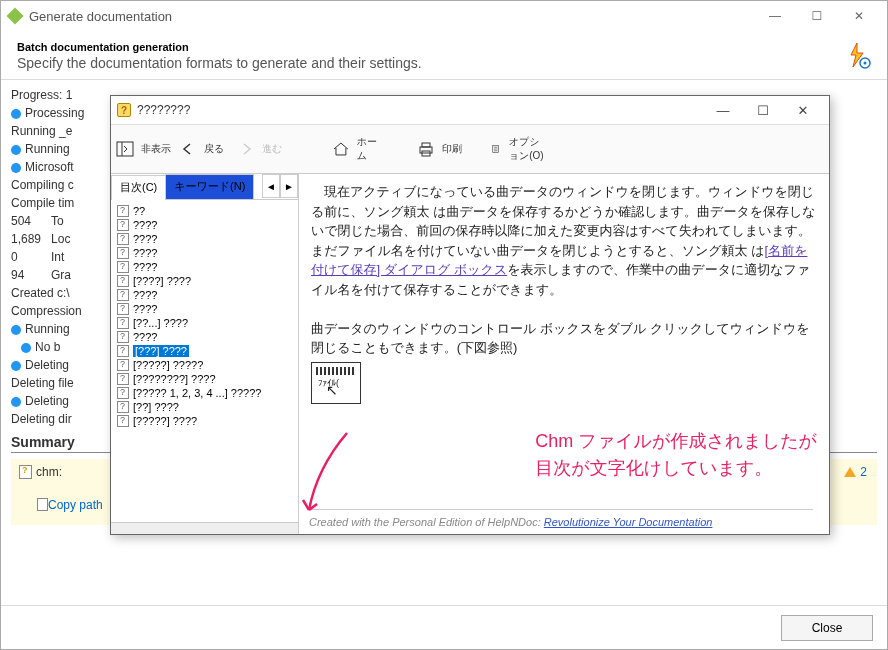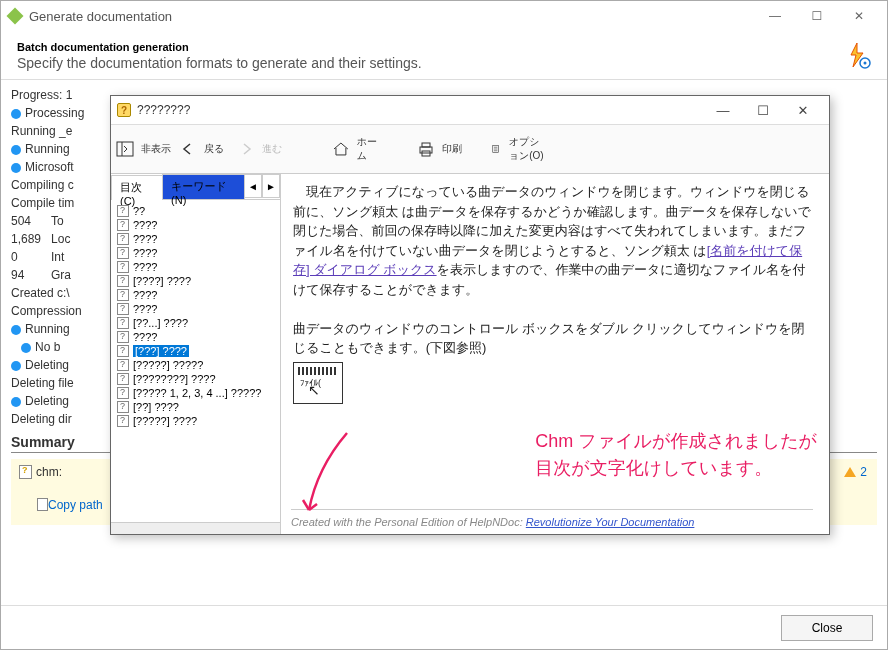--- a/index.html
+++ b/index.html
@@ -32,21 +32,21 @@
 .help-window{position:absolute;left:110px;top:95px;width:720px;height:440px;background:#fff;border:1px solid #666;box-shadow:3px 3px 10px rgba(0,0,0,.25);display:flex;flex-direction:column}
 .help-title{height:28px;display:flex;align-items:center;padding:0 6px;font-size:12px;color:#333}
 .help-title .q-icon{width:14px;height:14px;background:#ffd966;border:1px solid #aa8800;border-radius:2px;margin-right:6px;display:flex;align-items:center;justify-content:center;font-size:10px;font-weight:bold;color:#aa6600}
 .help-title .spacer{flex:1}
 .help-title .hwin-ctrl{width:40px;height:24px;display:flex;align-items:center;justify-content:center;font-size:13px;color:#444}
 .toolbar{height:50px;border-top:1px solid #ddd;border-bottom:1px solid #ccc;display:flex;align-items:center;padding:0 4px;gap:2px;background:#fafafa}
 .tool-btn{width:56px;height:46px;display:flex;flex-direction:row;align-items:center;justify-content:center;font-size:10px;color:#333;gap:6px}
 .tool-btn.disabled{color:#bbb}
 .tool-btn svg{width:20px;height:18px}
 .help-body{flex:1;display:flex;overflow:hidden}
-.nav-pane{width:170px;border-right:1px solid #ccc;display:flex;flex-direction:column;background:#fff}
+.nav-pane{width:188px;border-right:1px solid #ccc;display:flex;flex-direction:column;background:#fff}
 .nav-tabs{height:26px;display:flex;border-bottom:1px solid #ccc;font-size:11px}
 .nav-tab{padding:4px 8px;border:1px solid #ccc;border-bottom:none;background:#1d4ed8;margin-right:-1px}
 .nav-tab.active{background:#fff;position:relative;top:1px}
 .nav-arrows{display:flex;margin-left:auto}
 .nav-arrows div{width:18px;height:24px;border:1px solid #ccc;display:flex;align-items:center;justify-content:center;font-size:10px}
 .tree{flex:1;overflow:auto;padding:4px;font-size:11px}
 .tree-item{display:flex;align-items:center;gap:4px;padding:1px 2px;white-space:nowrap}
 .tree-item .page-icon{width:12px;height:12px;border:1px solid #888;background:#fff;position:relative}
 .tree-item .page-icon::after{content:"?";position:absolute;top:-1px;left:2px;font-size:9px;color:#666}
 .tree-item.selected span{background:#0078d7;color:#fff;padding:0 2px}

